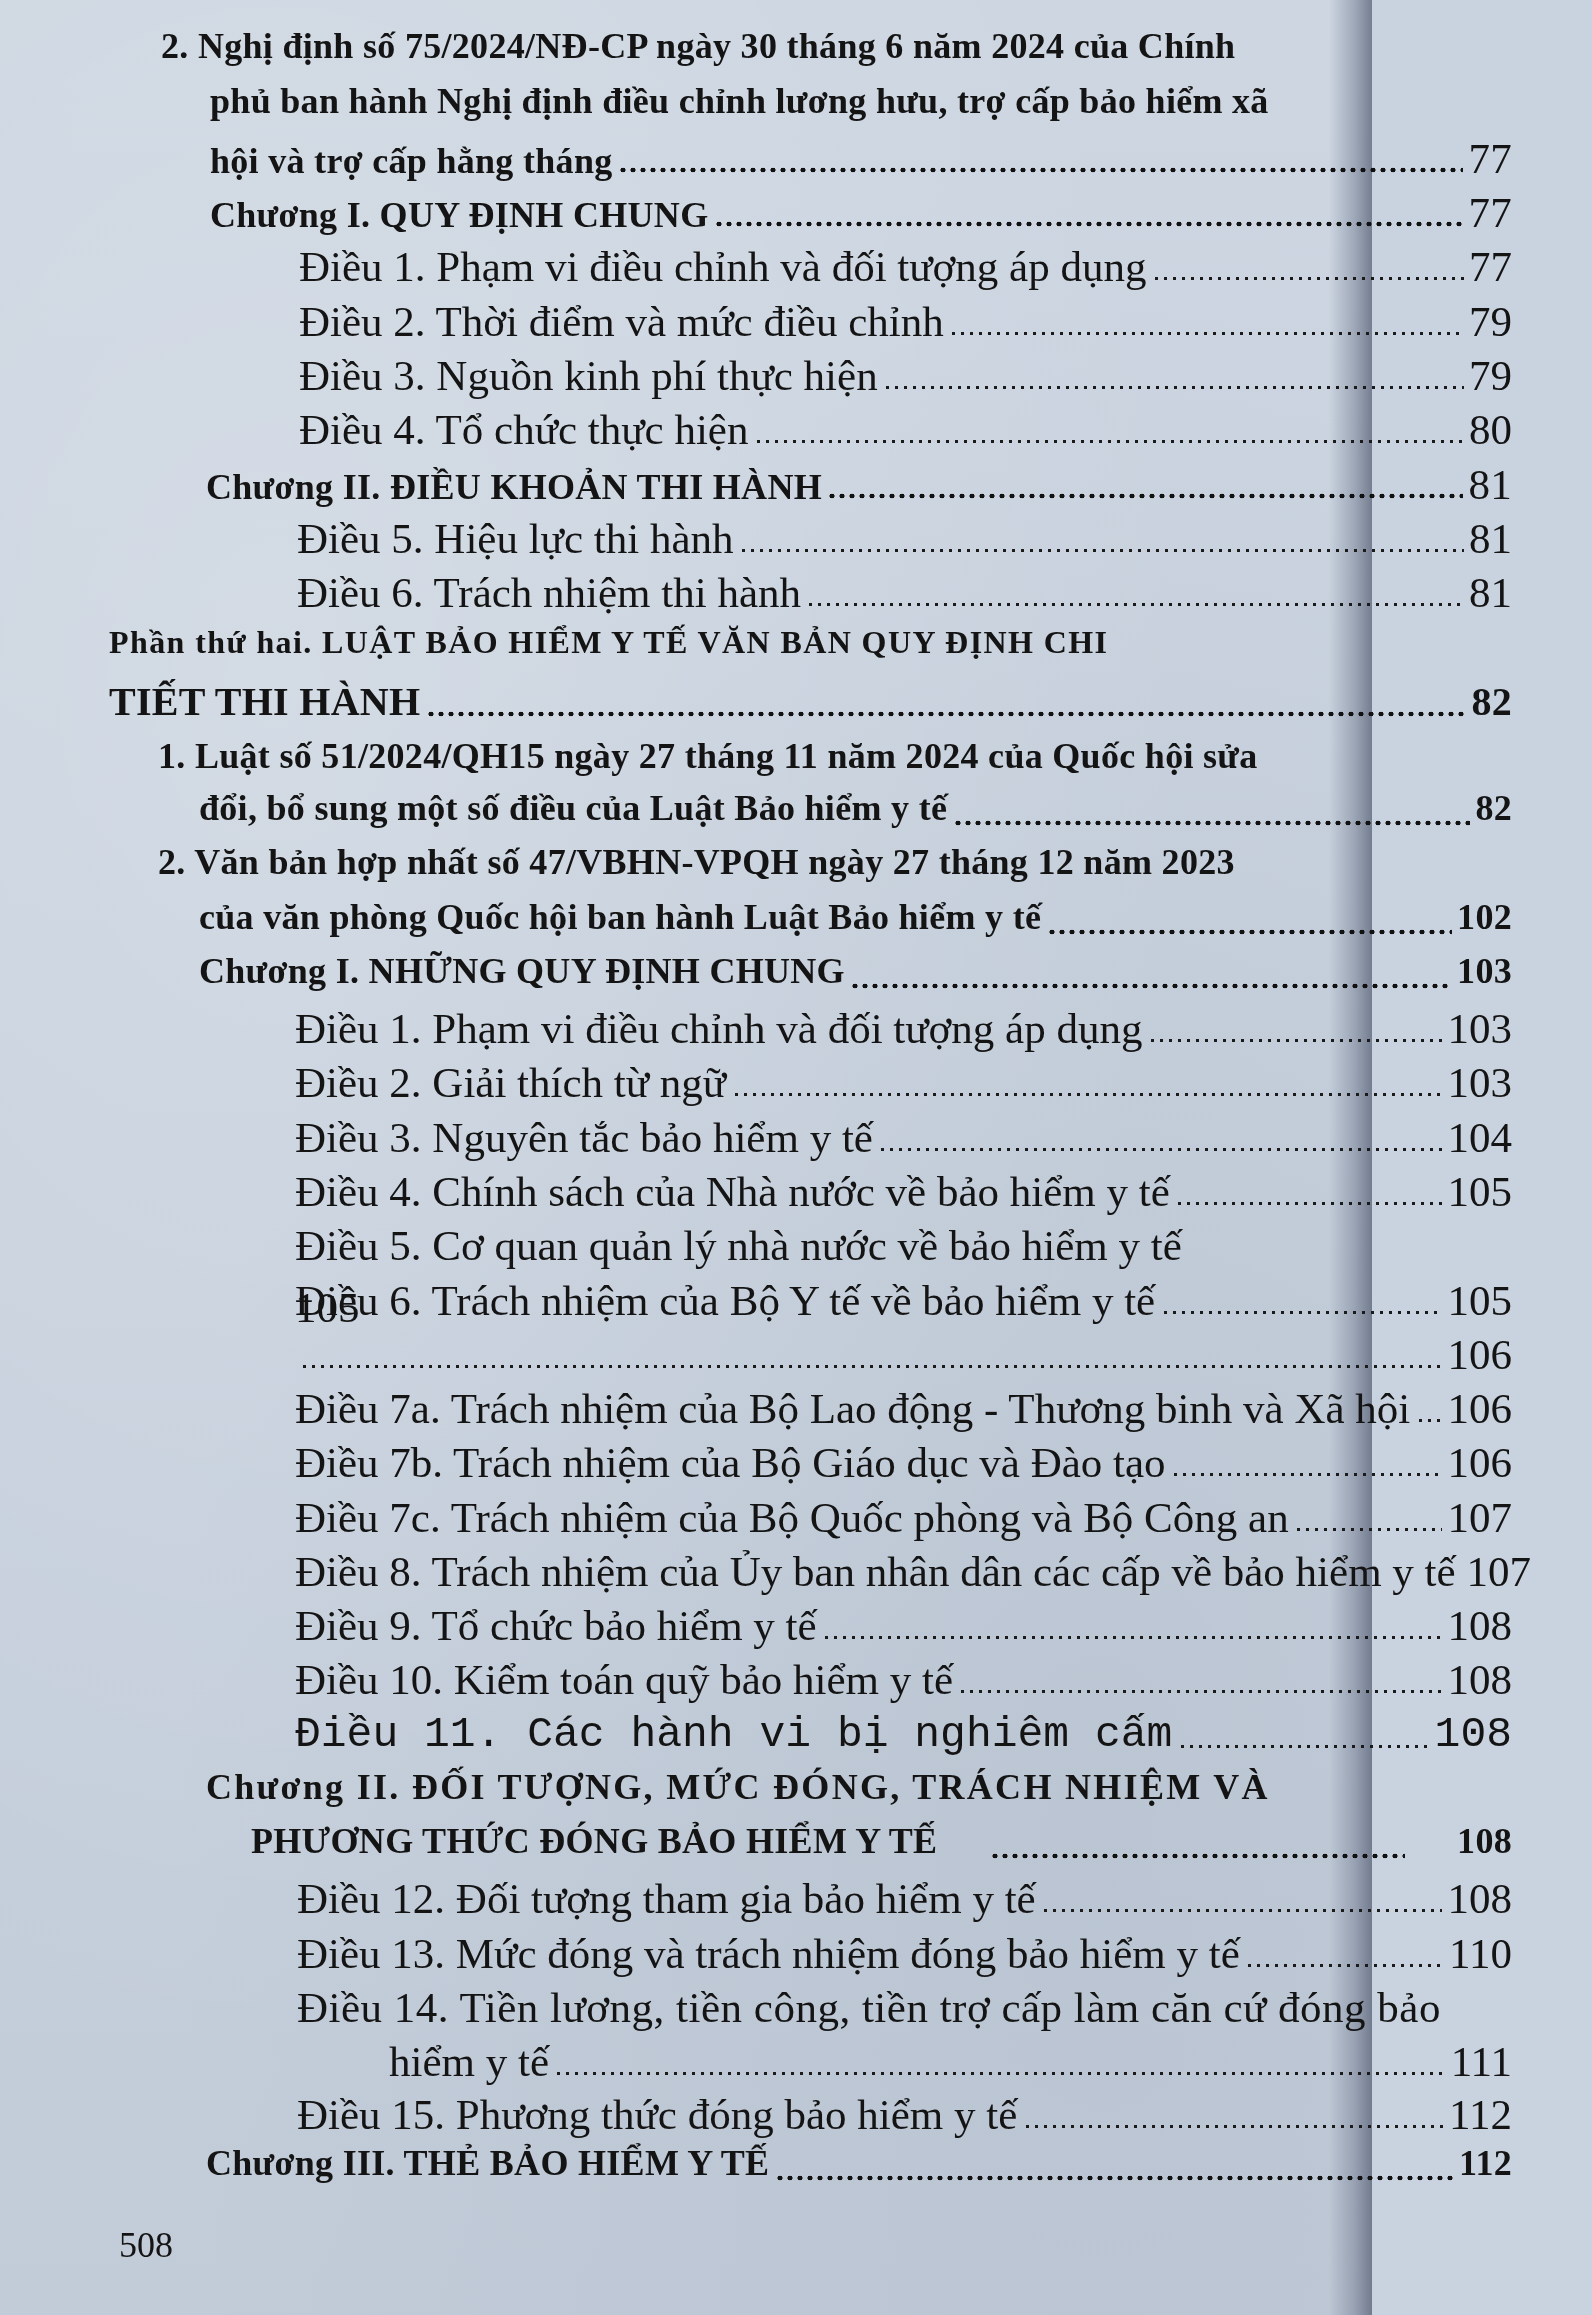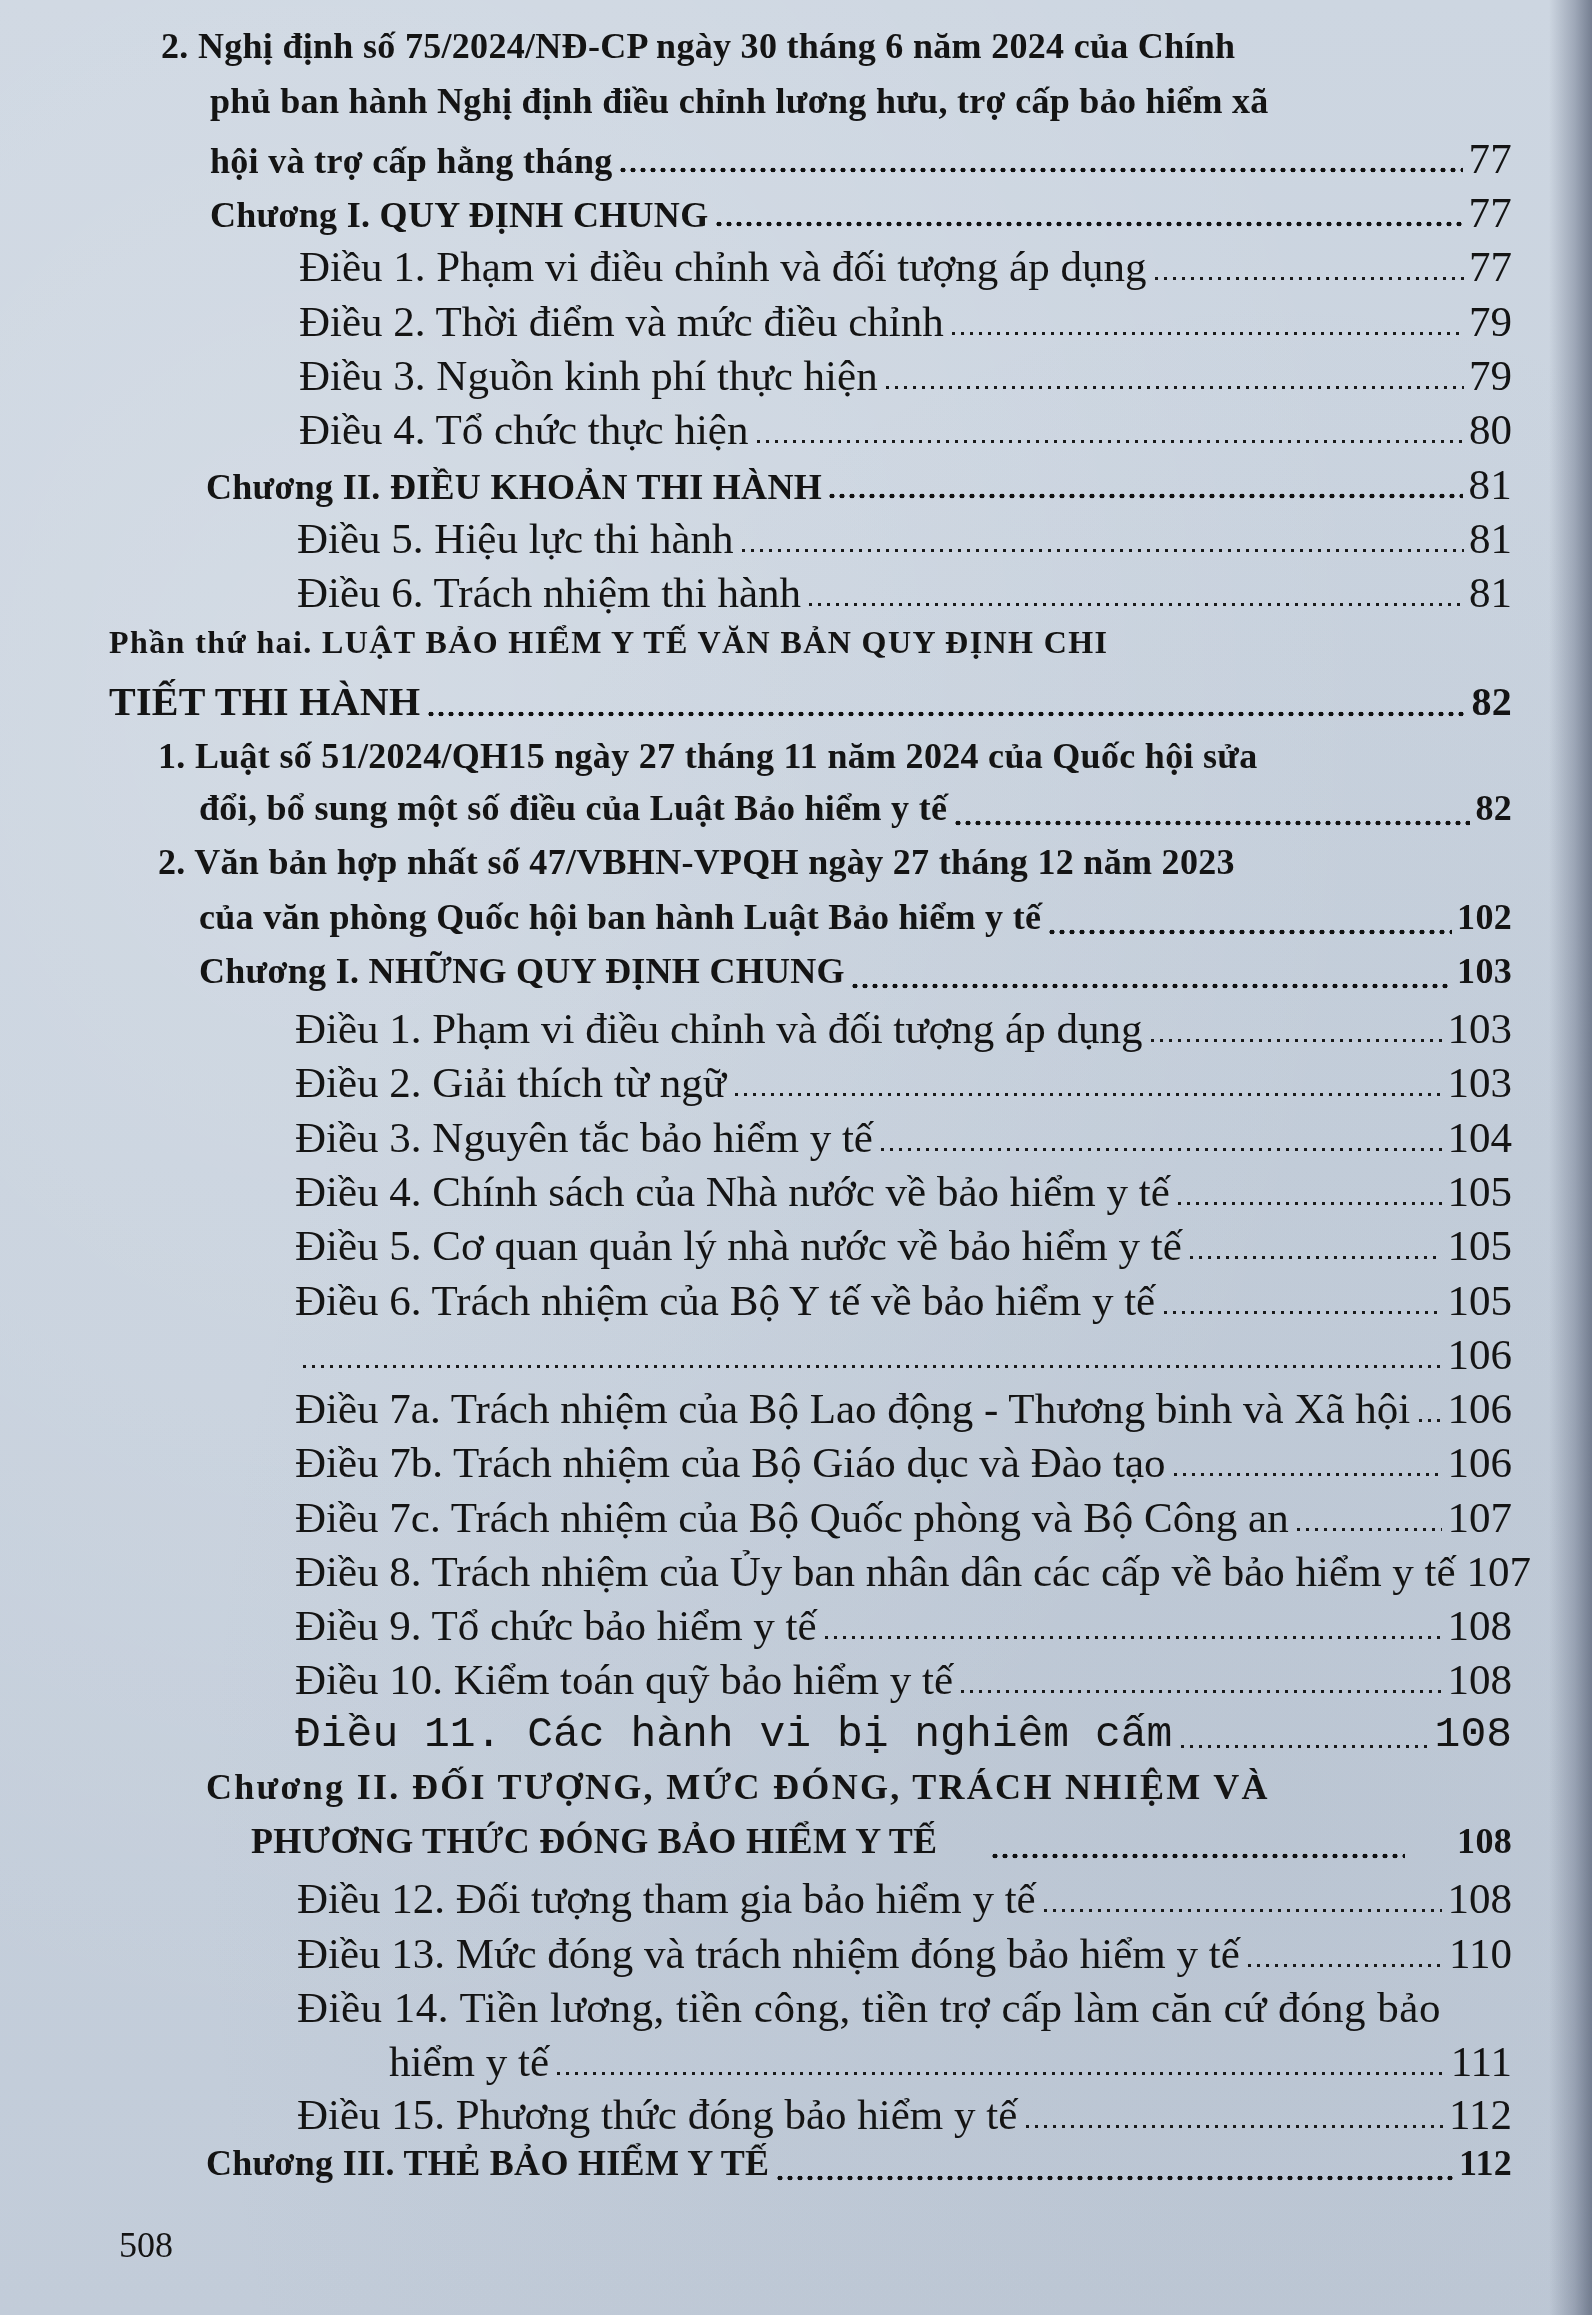--- a/index.html
+++ b/index.html
@@ -4,21 +4,21 @@
 <style>
   html, body { margin: 0; padding: 0; }
   body {
     width: 1592px; height: 2316px; overflow: hidden;
     background: #c9d3df;
     position: relative;
     font-family: "Liberation Serif", "DejaVu Serif", serif;
     color: #141414;
   }
   .page {
-    position: absolute; left: 0; top: 0; width: 1592px; height: 2316px;
+    position: absolute; left: 0; top: 0; width: 1372px; height: 2316px;
     background:
       radial-gradient(ellipse at 20% 30%, rgba(255,255,255,0.18), rgba(255,255,255,0) 60%),
       radial-gradient(ellipse at 80% 80%, rgba(120,135,155,0.12), rgba(0,0,0,0) 60%),
       linear-gradient(180deg, #cdd6e1 0%, #c7d1dd 50%, #c2ccd9 100%);
   }
   .edge-shadow {
     position: absolute; top: 0; right: 0; width: 43px; height: 2316px;
     background: linear-gradient(90deg, rgba(140,150,170,0) 0%, rgba(120,130,150,0.55) 60%, rgba(95,105,125,0.8) 100%);
   }
   .toc { position: absolute; left: 0; top: 0; width: 1592px; }
@@ -150,21 +150,21 @@
     <div class="row reg" style="left:295px; top:1113px;">
       <span class="t">Điều 3. Nguyên tắc bảo hiểm y tế</span>
       <span class="leader"></span>
       <span class="pg">104</span>
     </div>
     <div class="row reg" style="left:295px; top:1167px;">
       <span class="t">Điều 4. Chính sách của Nhà nước về bảo hiểm y tế</span>
       <span class="leader"></span>
       <span class="pg">105</span>
     </div>
-    <div class="row reg" style="left:295px; top:1221px;">
+    <div class="row reg" style="left:295px; top:1221px;flex-direction:column;">
       <span class="t">Điều 5. Cơ quan quản lý nhà nước về bảo hiểm y tế</span>
       <span class="leader"></span>
       <span class="pg">105</span>
     </div>
     <div class="row reg" style="left:295px; top:1276px;">
       <span class="t">Điều 6. Trách nhiệm của Bộ Y tế về bảo hiểm y tế</span>
       <span class="leader"></span>
       <span class="pg">105</span>
     </div>
     <div class="row reg" style="left:295px; top:1330px;">

